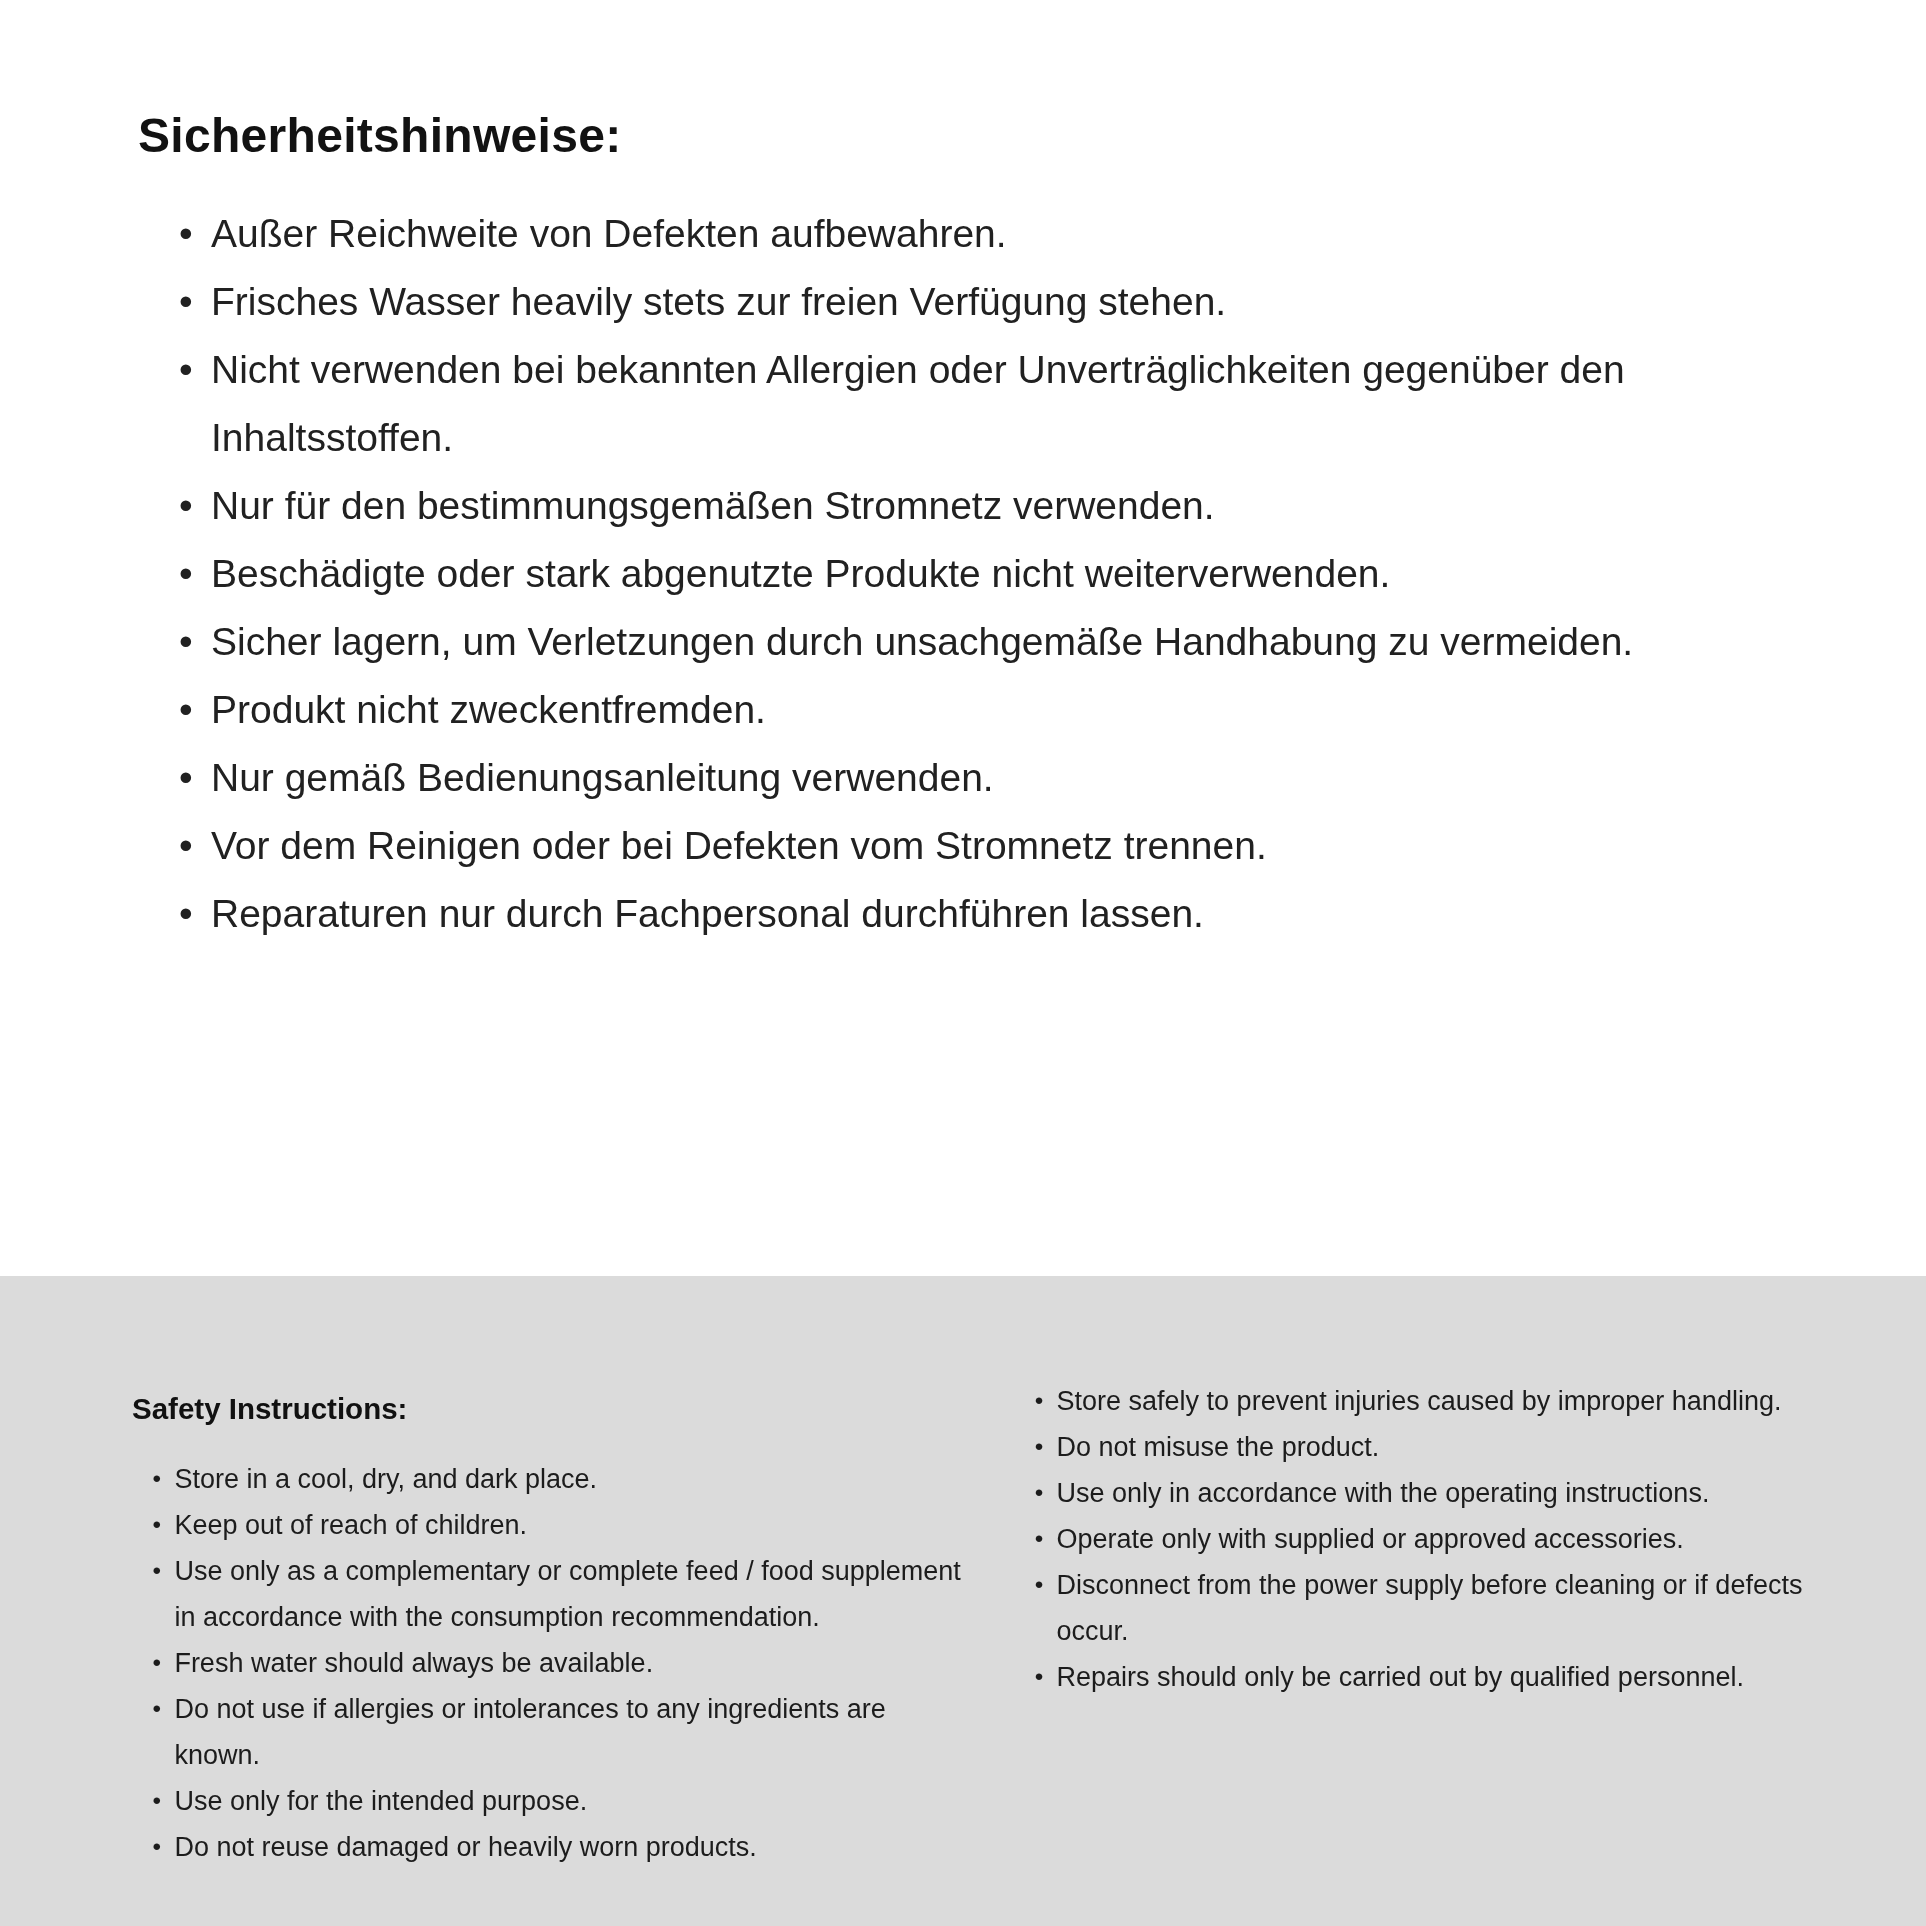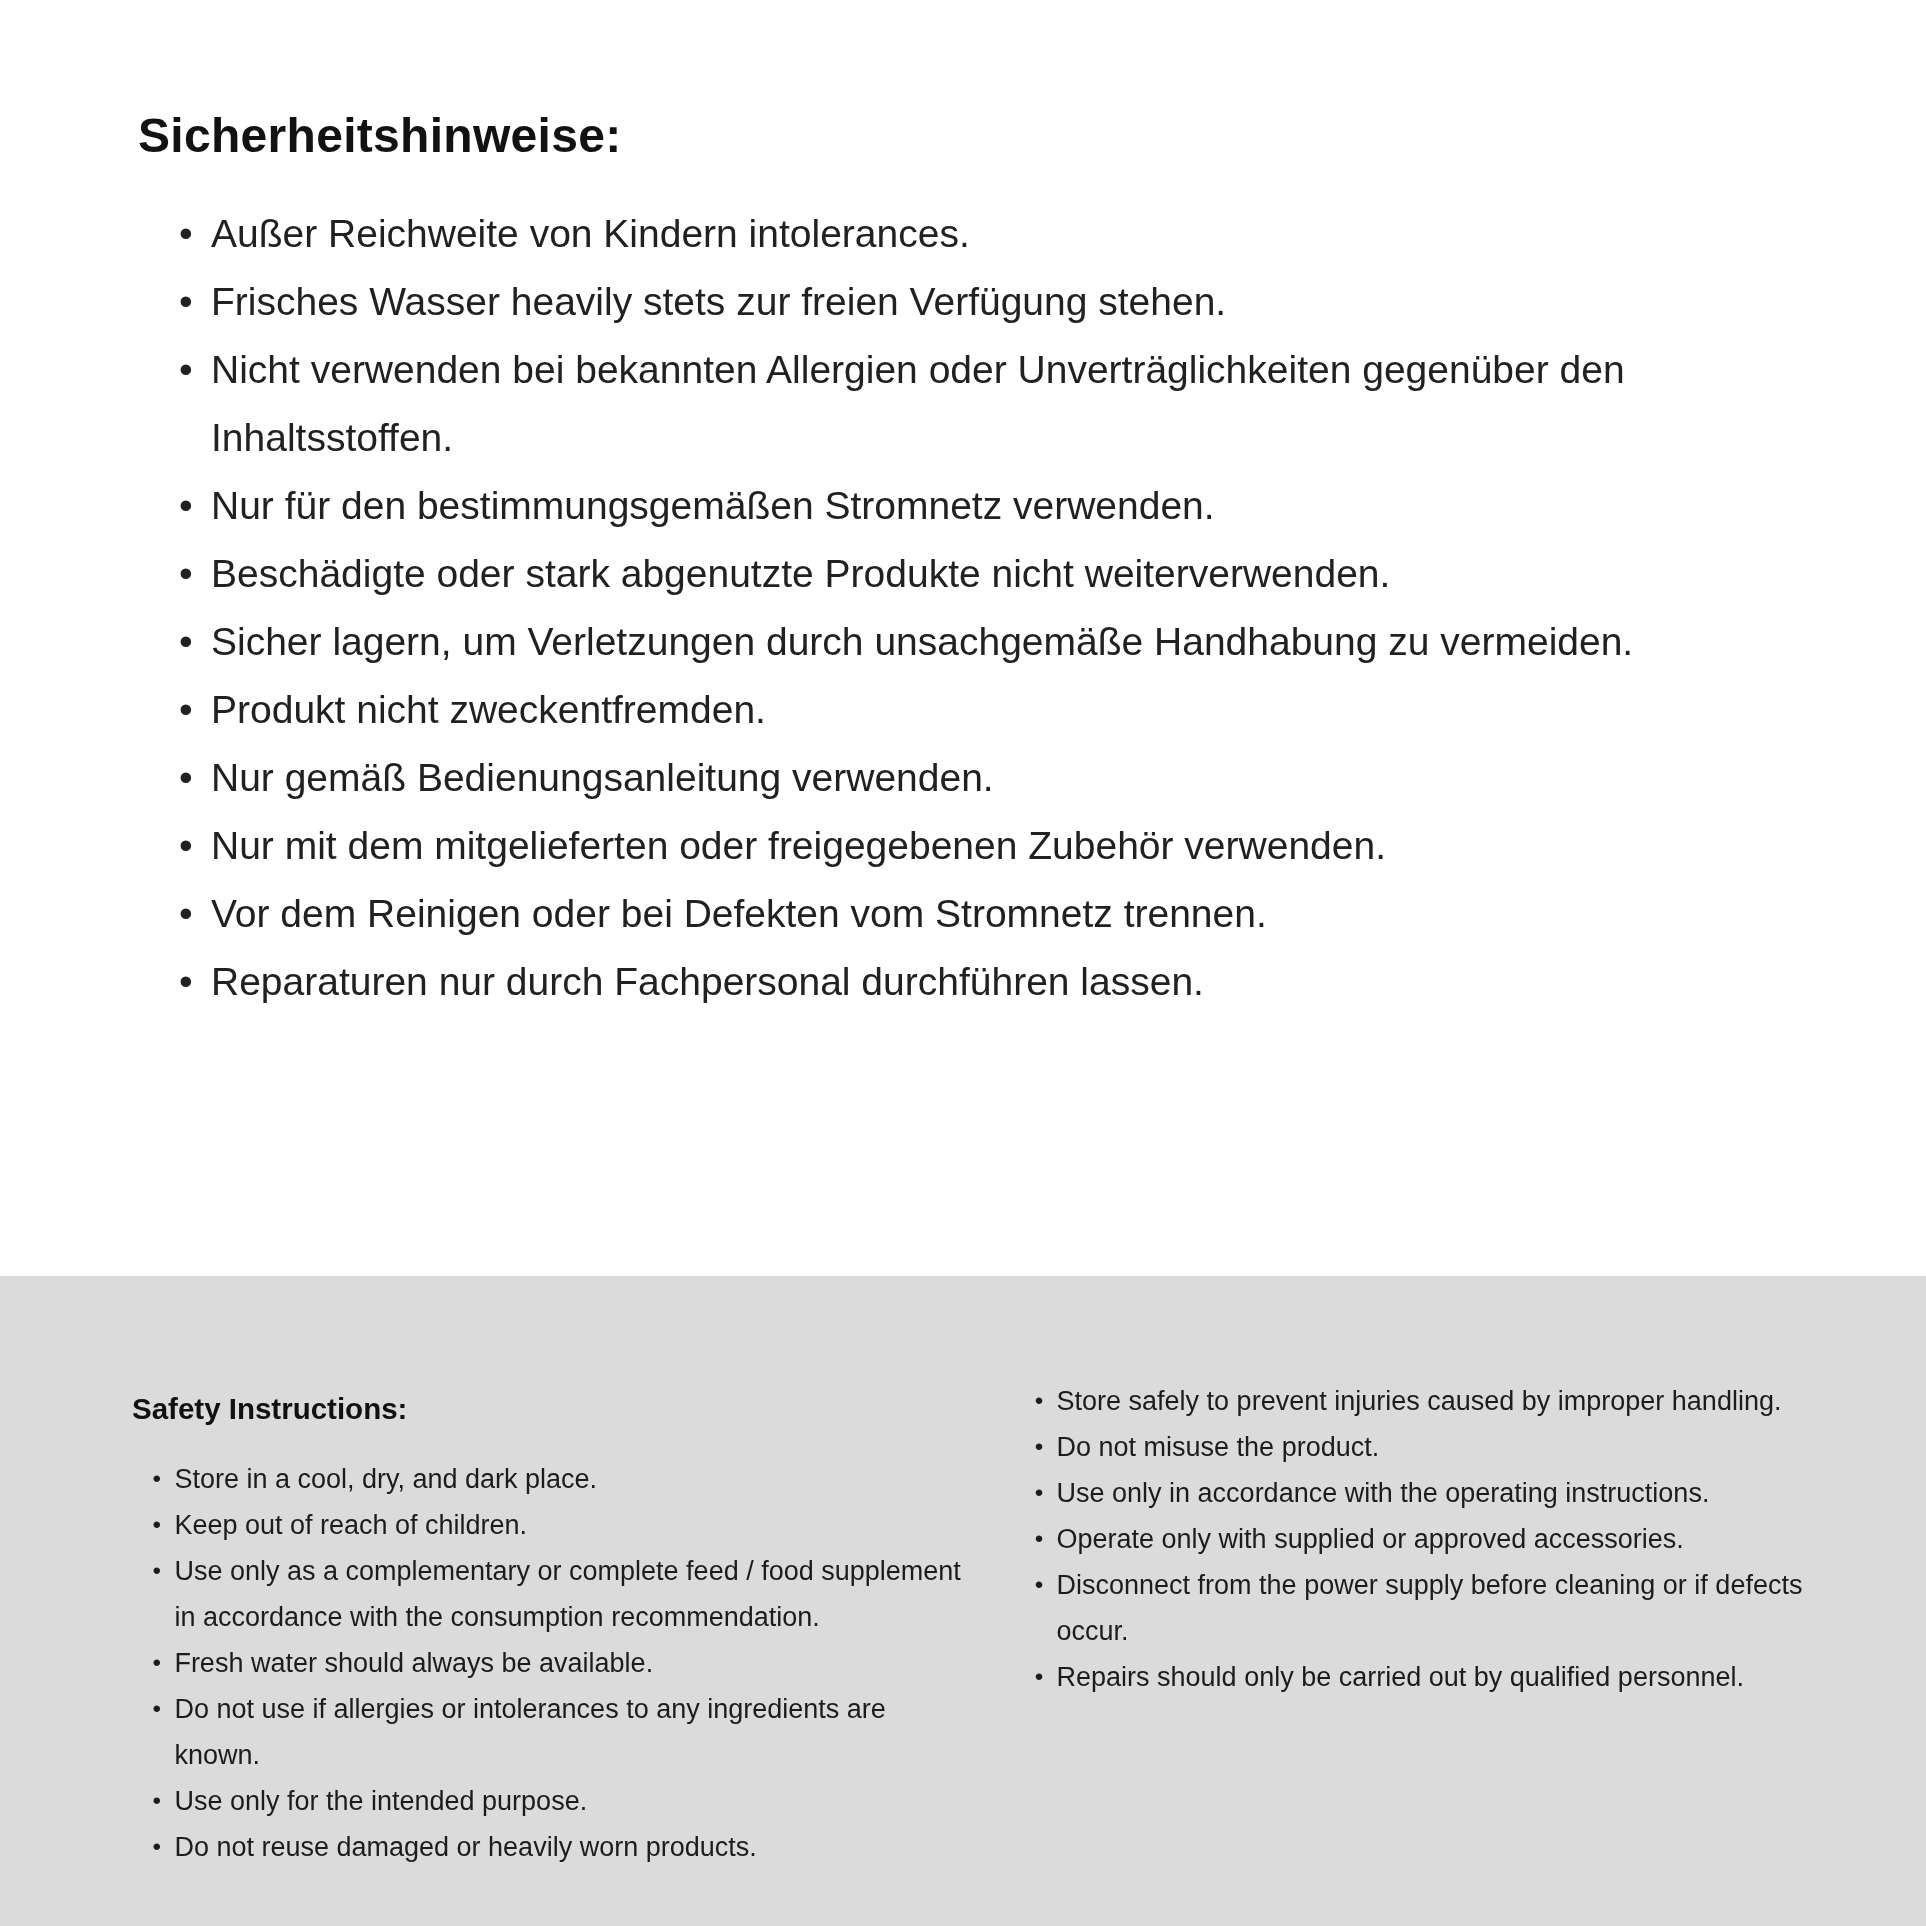--- a/index.html
+++ b/index.html
@@ -106,29 +106,28 @@
   }
 </style>
 </head>
 <body>
 
 <div class="page">
 
   <section class="de-section">
     <h1 class="de-title">Sicherheitshinweise:</h1>
     <ul class="de-list">
-        <li>Außer Reichweite von Kindern intolerances.</li>
+        <li>Außer Reichweite von Defekten aufbewahren.</li>
         <li>Frisches Wasser heavily stets zur freien Verfügung stehen.</li>
         <li>Nicht verwenden bei bekannten Allergien oder Unverträglichkeiten gegenüber den Inhaltsstoffen.</li>
         <li>Nur für den bestimmungsgemäßen Stromnetz verwenden.</li>
         <li>Beschädigte oder stark abgenutzte Produkte nicht weiterverwenden.</li>
         <li>Sicher lagern, um Verletzungen durch unsachgemäße Handhabung zu vermeiden.</li>
         <li>Produkt nicht zweckentfremden.</li>
         <li>Nur gemäß Bedienungsanleitung verwenden.</li>
-        <li>Nur mit dem mitgelieferten oder freigegebenen Zubehör verwenden.</li>
         <li>Vor dem Reinigen oder bei Defekten vom Stromnetz trennen.</li>
         <li>Reparaturen nur durch Fachpersonal durchführen lassen.</li>
       </ul>
   </section>
 
   <section class="en-section">
     <div class="en-columns">
       <div class="en-col en-col-left">
         <h2 class="en-title">Safety Instructions:</h2>
         <ul class="en-list">

